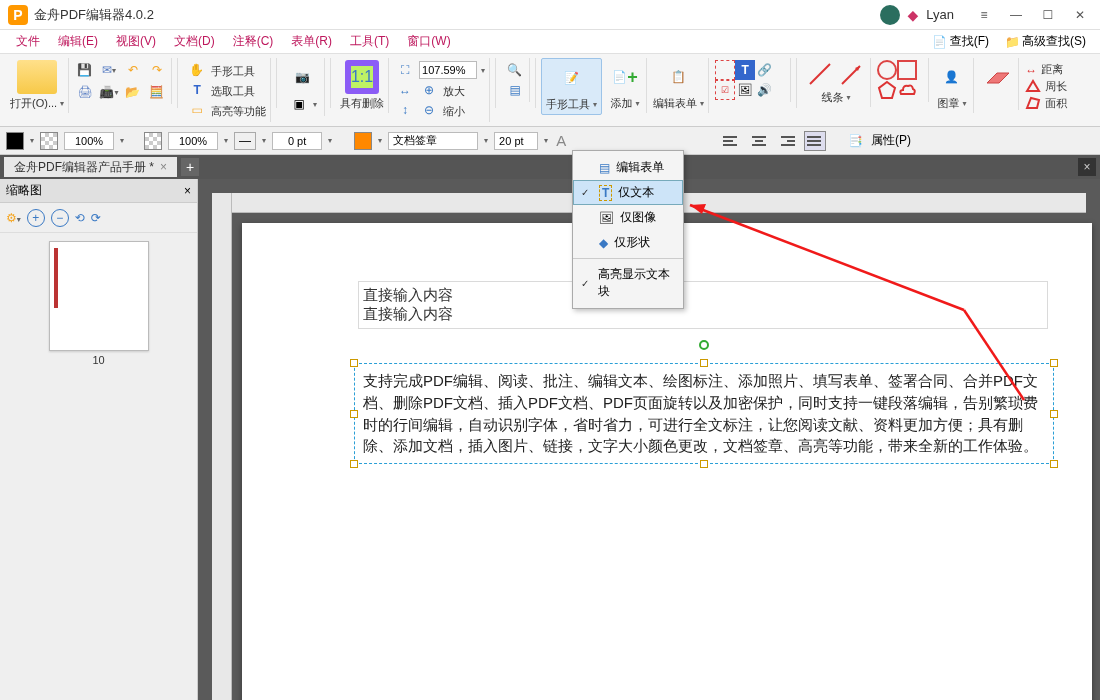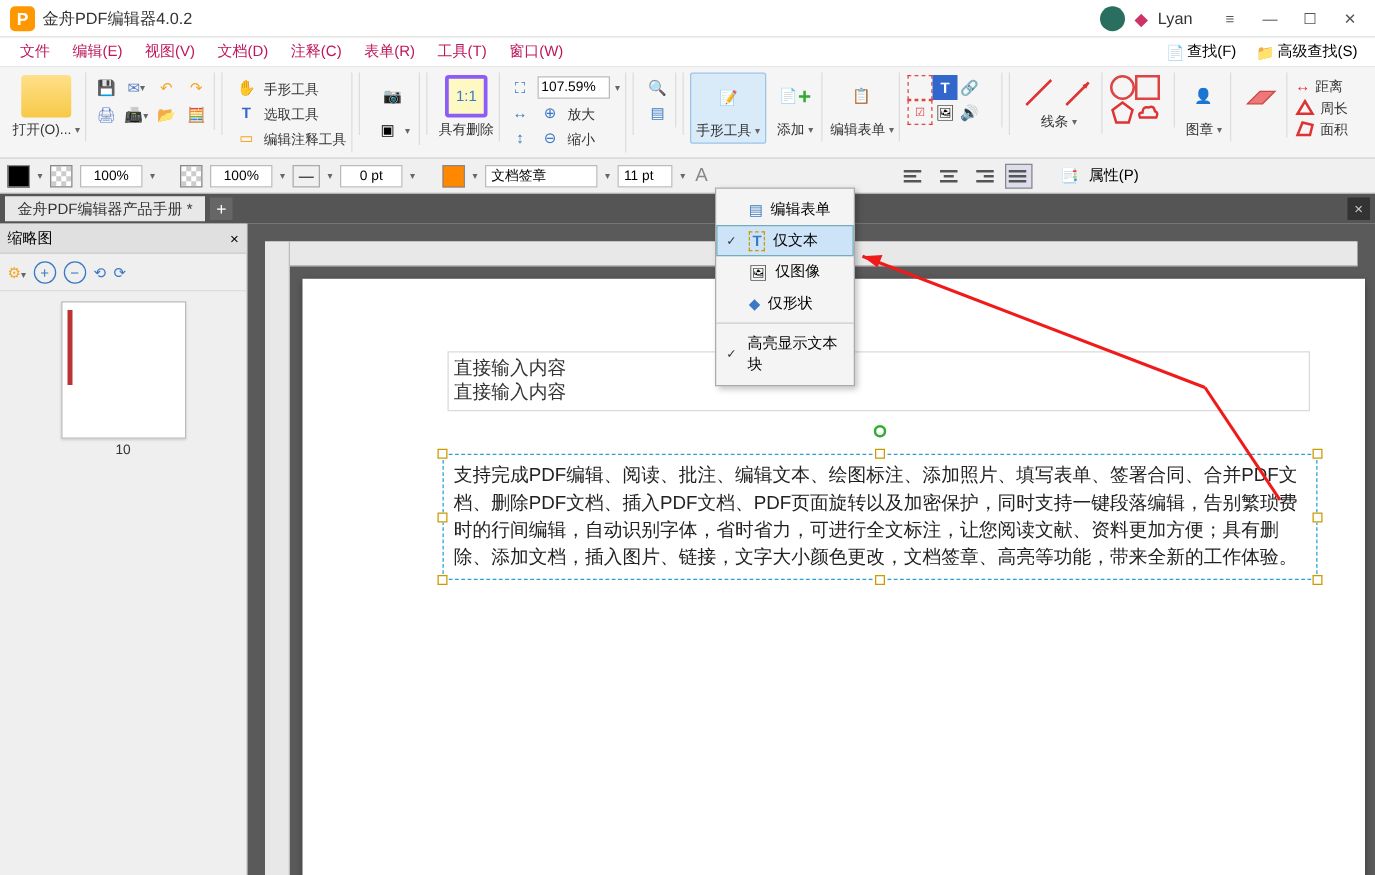--- a/index.html
+++ b/index.html
@@ -29,21 +29,21 @@
 .propbar { height: 28px; background: #f0f0f0; border-bottom: 1px solid #ccc; display: flex; align-items: center; padding: 0 6px; gap: 6px; }
 .color-swatch { width: 18px; height: 18px; background: #000; border: 1px solid #888; }
 .checker { width: 18px; height: 18px; background: repeating-conic-gradient(#ccc 0 25%, #fff 0 50%) 0 0/8px 8px; border: 1px solid #888; }
 .pct-box { width: 50px; height: 18px; border: 1px solid #bbb; font-size: 11px; text-align: center; }
 .pt-box { width: 50px; height: 18px; border: 1px solid #bbb; font-size: 11px; text-align: center; background: #fff; }
 .font-combo { height: 18px; border: 1px solid #bbb; font-size: 11px; padding: 0 4px; background: #fff; display: flex; align-items: center; }
 .align-btn { width: 22px; height: 20px; border: 1px solid transparent; display: flex; flex-direction: column; justify-content: center; gap: 2px; padding: 2px; cursor: pointer; }
 .align-btn.sel { border-color: #888; background: #dde; }
 .al-line { height: 2px; background: #555; }
 .tabbar { height: 24px; background: #555; display: flex; align-items: center; padding: 0 4px; }
-.doc-tab { background: #e8e8e8; color: #333; padding: 2px 10px; font-size: 12px; display: flex; align-items: center; gap: 6px; height: 20px; flex-direction: column; }
+.doc-tab { background: #e8e8e8; color: #333; padding: 2px 10px; font-size: 12px; display: flex; align-items: center; gap: 6px; height: 20px; }
 .tab-x { color: #888; cursor: pointer; }
 .tab-plus { width: 18px; height: 18px; background: #666; color: #fff; display: flex; align-items: center; justify-content: center; margin-left: 4px; font-size: 14px; cursor: pointer; }
 .tabbar-close { margin-left: auto; width: 18px; height: 18px; background: #333; color: #ccc; display: flex; align-items: center; justify-content: center; cursor: pointer; }
 .workspace { display: flex; height: 564px; }
 .sidebar { width: 198px; background: #efefef; border-right: 1px solid #ccc; display: flex; flex-direction: column; }
 .side-title { height: 24px; background: #e0e0e0; border-bottom: 1px solid #ccc; display: flex; align-items: center; padding: 0 6px; font-size: 12px; }
 .side-toolbar { height: 30px; display: flex; align-items: center; padding: 0 6px; gap: 6px; border-bottom: 1px solid #ddd; }
 .thumbs { flex: 1; overflow: auto; padding: 8px; }
 .thumb { margin-bottom: 10px; text-align: center; }
 .thumb-page { width: 100px; height: 110px; background: #fff; border: 1px solid #bbb; margin: 0 auto; box-shadow: 0 1px 2px rgba(0,0,0,0.15); position: relative; padding: 6px 4px; font-size: 4px; color: #999; text-align: left; }
@@ -133,34 +133,34 @@
     <div class="tool-row">
         <span class="tool-btn small-icon">✋</span>
         <span class="tool-label">手形工具</span>
       </div>
     <div class="tool-row">
         <span class="tool-btn small-icon" style="color:#36c;font-weight:bold">T</span>
         <span class="tool-label">选取工具</span>
       </div>
     <div class="tool-row">
         <span class="tool-btn small-icon" style="color:#f5a623">▭</span>
-        <span class="tool-label">编辑注释工具</span>
+        <span class="tool-label">高亮等功能</span>
       </div>
   </div>
   <div class="vsep"></div>
   <div class="tool-group">
     <div class="tool-btn big-icon" style="color:#556">📷</div>
     <div class="tool-row">
         <span class="tool-btn small-icon">▣</span>
         <span class="arrow-down">▾</span>
       </div>
   </div>
   <div class="vsep"></div>
   <div class="tool-group">
-    <div class="tool-btn big-icon" style="border:3px solid #8b5cf6;color:#3a79c4;background:#fef9c3;border-radius:3px;font-size:12px">1:1</div>
+    <div class="tool-btn big-icon" style="border:6px solid #8b5cf6;color:#3a79c4;background:#bef264;border-radius:3px;font-size:16px">1:1</div>
     <div class="tool-label">具有删除</div>
   </div>
   <div class="tool-group" style="align-items:flex-start">
     <div class="tool-row">
       <span class="tool-btn small-icon" style="color:#3a79c4">⛶</span>
       <input class="zoom-input" value="107.59%" style="">
         <span class="arrow-down">▾</span>
     </div>
     <div class="tool-row">
         <span class="tool-btn small-icon" style="color:#3a79c4">↔</span>
@@ -287,21 +287,21 @@
   <input class="pt-box" value="0 pt" style="">
     <span class="arrow-down">▾</span>
   <span style="width:10px"></span>
   <div style="width:18px;height:18px;background:#f80;border:1px solid #888"></div>
     <span class="arrow-down">▾</span>
   <div class="font-combo" style="width:90px">
       <span>文档签章</span>
     </div>
     <span class="arrow-down">▾</span>
   <div class="font-combo" style="width:44px">
-      <span>11 pt</span>
+      <span>20 pt</span>
     </div>
     <span class="arrow-down">▾</span>
   <span class="tool-btn" style="font-size:15px;color:#888">A</span>
   <span style="width:140px"></span>
   <div class="align-btn">
       <div class="al-line" style="width:14px"></div>
       <div class="al-line" style="width:10px"></div>
       <div class="al-line" style="width:14px"></div>
     </div>
   <div class="align-btn">

